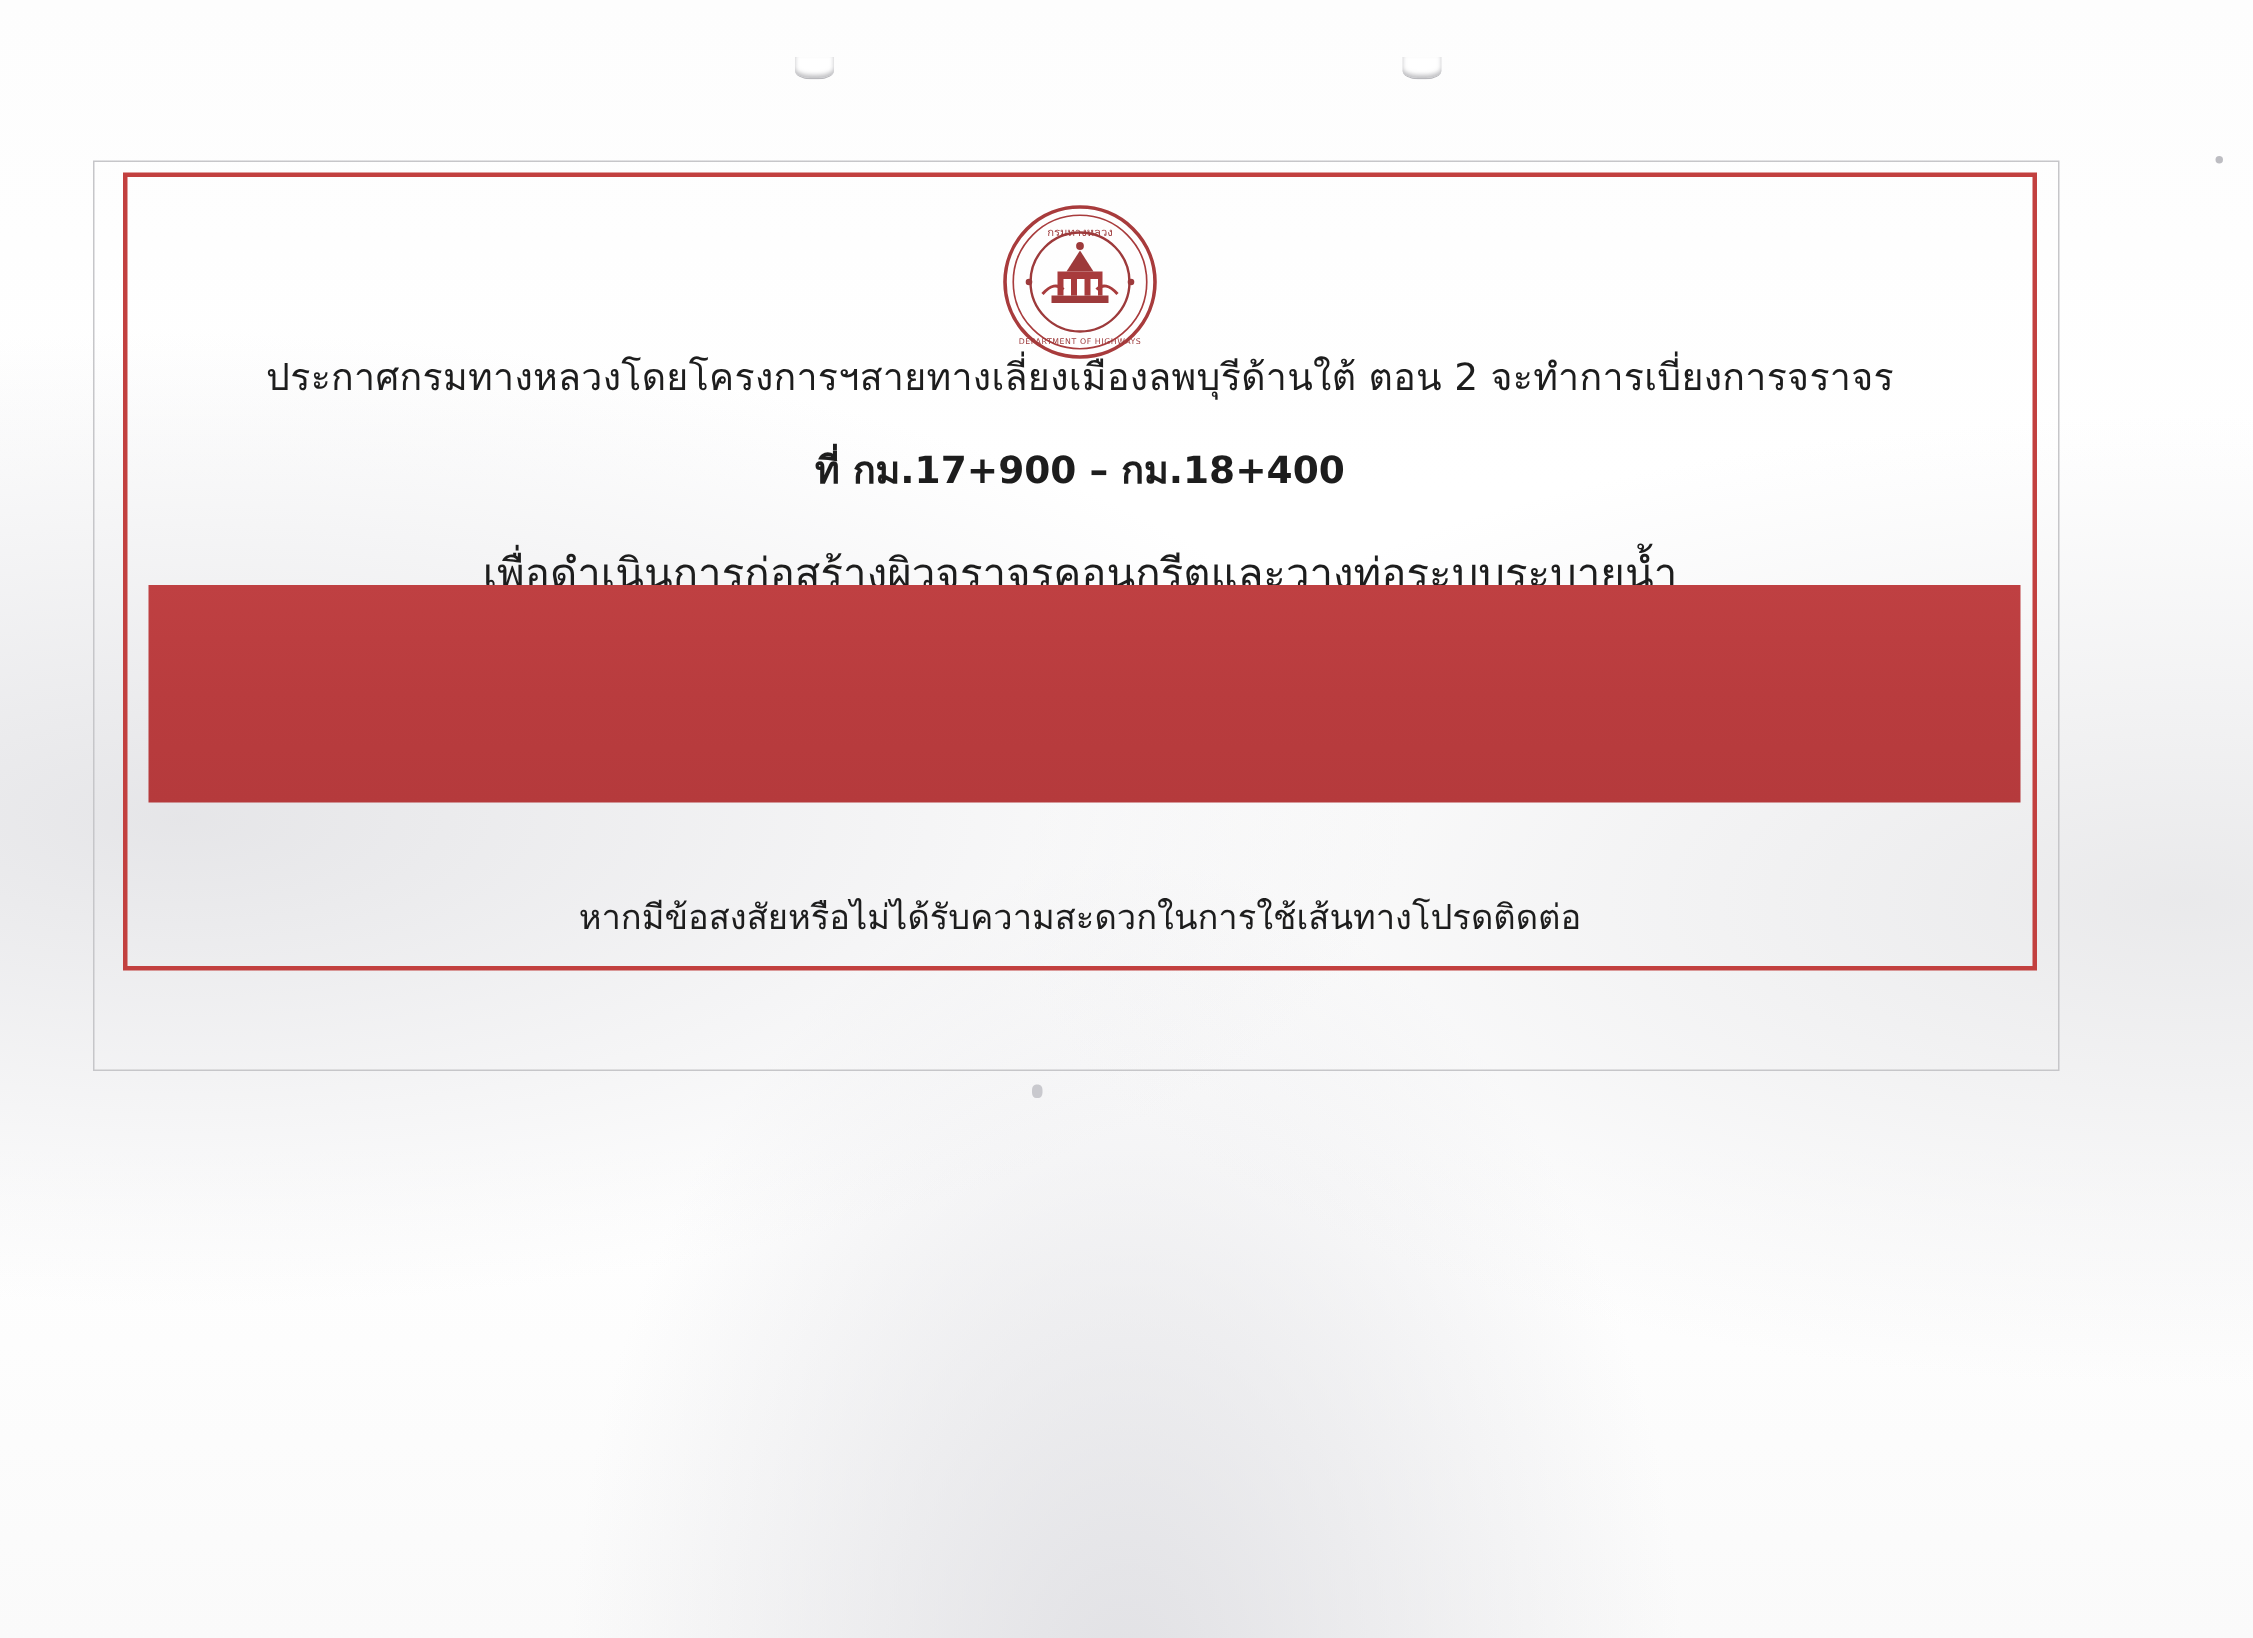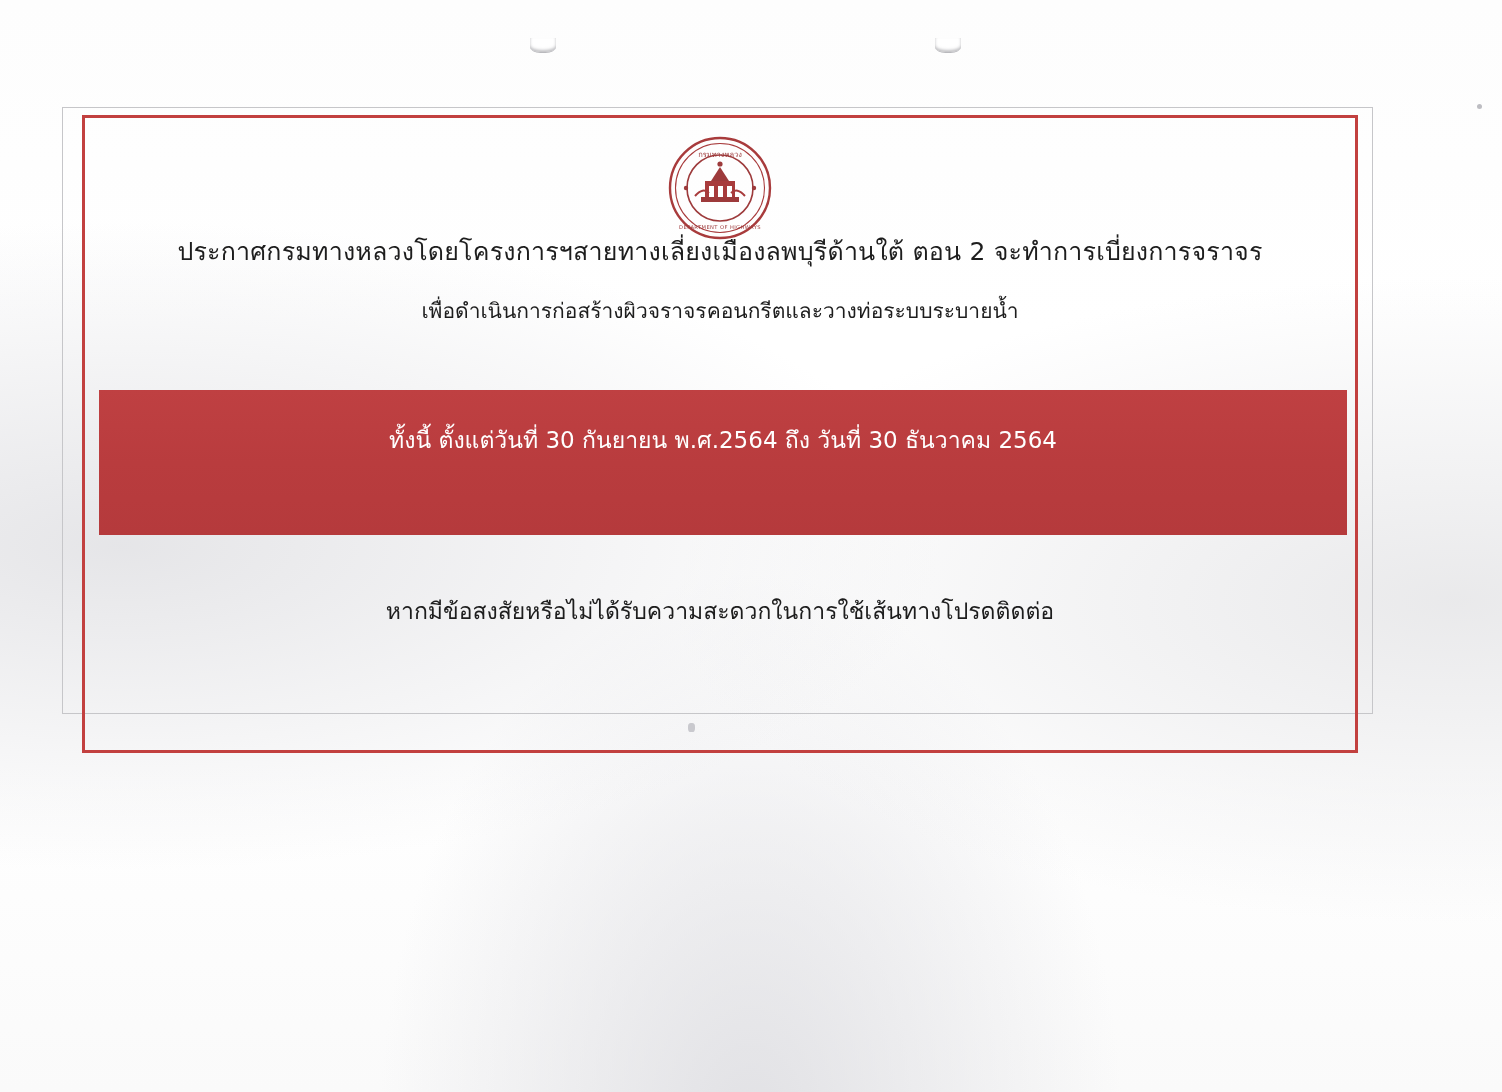--- a/index.html
+++ b/index.html
@@ -59,21 +59,21 @@
     box-sizing: border-box;
     background: transparent;
   }
 
   
   .notice {
     position: absolute;
     left: 82px;
     top: 115px;
     width: 1276px;
-    height: 638px;
+    height: 532px;
     border: 3px solid #c2403f;
     box-sizing: border-box;
     background: transparent;
   }
 
   .seal-wrap {
     position: absolute;
     left: 50%;
     top: 16px;
     transform: translateX(-50%);
@@ -98,21 +98,21 @@
     line-height: 1.25;
     white-space: nowrap;
   }
   .line-2 {
     font-size: 25px;
     margin-top: 26px;
     font-weight: 600;
     white-space: nowrap;
   }
   .line-3 {
-    font-size: 21px;
+    font-size: 28px;
     margin-top: 27px;
     white-space: nowrap;
   }
 
   
   .red-band {
     position: absolute;
     left: 14px;
     width: 1248px;
     top: 272px;
@@ -180,25 +180,25 @@
         <circle cx="21" cy="54" r="2.2" fill="#9d3a3b"></circle>
         <circle cx="89" cy="54" r="2.2" fill="#9d3a3b"></circle>
         <path d="M55 13 a41 41 0 0 1 0 0" fill="none"></path>
         <text x="55" y="23" text-anchor="middle" font-size="7.5" fill="#9d3a3b" font-family="DejaVu Sans, sans-serif">กรมทางหลวง</text>
         <text x="55" y="95" text-anchor="middle" font-size="5.2" fill="#9d3a3b" font-family="DejaVu Sans, sans-serif" letter-spacing="0.4">DEPARTMENT OF HIGHWAYS</text>
       </svg>
     </div>
 
     <div class="headline-block">
       <div class="line-1">ประกาศกรมทางหลวงโดยโครงการฯสายทางเลี่ยงเมืองลพบุรีด้านใต้ ตอน 2 จะทำการเบี่ยงการจราจร</div>
+      <div class="line-2">ที่ กม.17+900 – กม.18+400</div>
       <div class="line-3">เพื่อดำเนินการก่อสร้างผิวจราจรคอนกรีตและวางท่อระบบระบายน้ำ</div>
     </div>
 
     <div class="red-band">
-      <div class="band-line-1">ทั้งนี้ ตั้งแต่วันที่ 30 กันยายน  พ.ศ.2564 ถึง วันที่ 30 ธันวาคม  2564</div>
     </div>
 
     <div class="contact-block">
       <div class="contact-line">หากมีข้อสงสัยหรือไม่ได้รับความสะดวกในการใช้เส้นทางโปรดติดต่อ</div>
     </div>
 
   </div>
 </div>
 
 </body></html>

